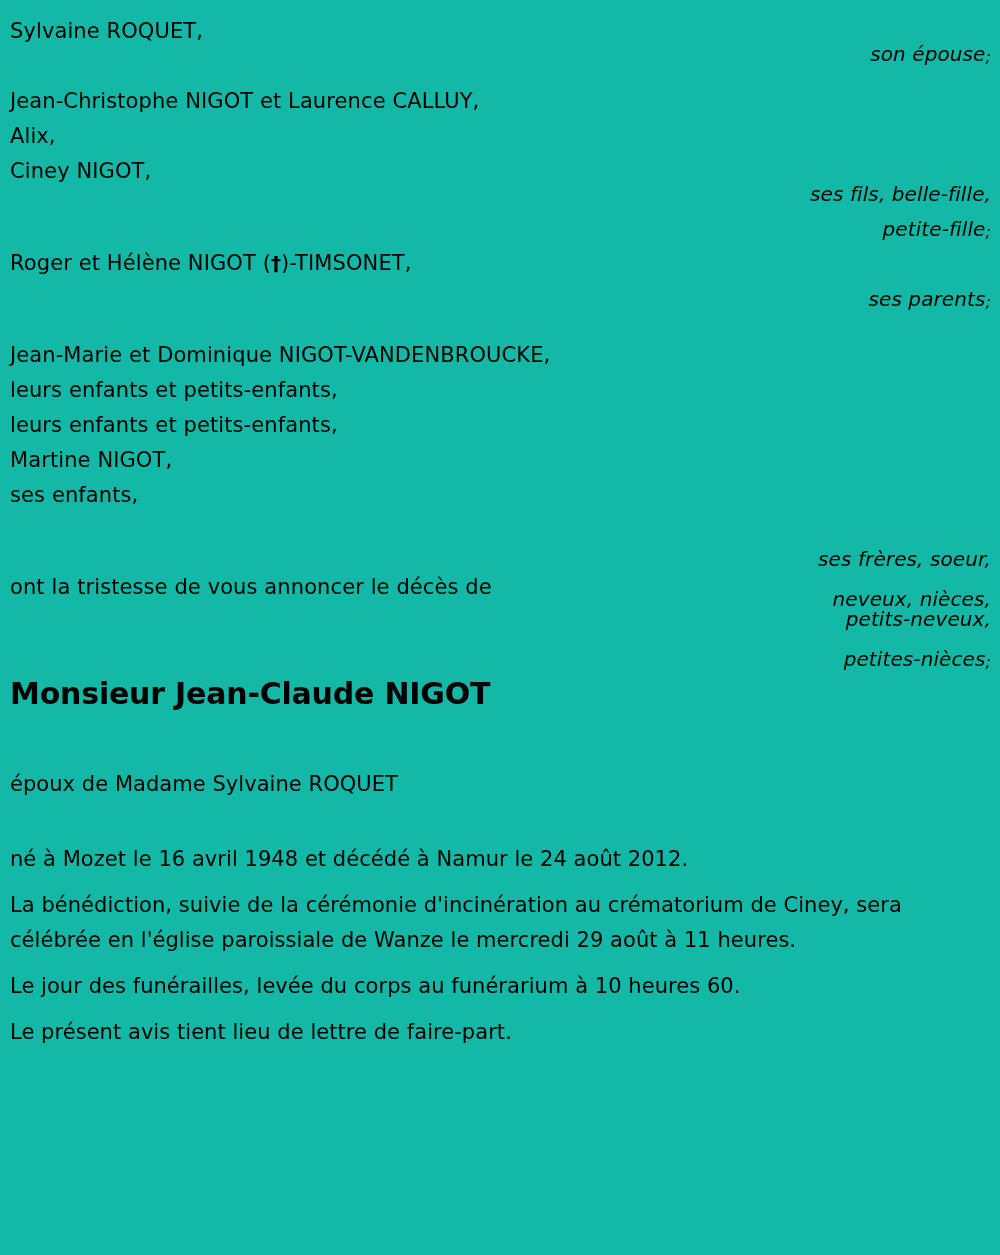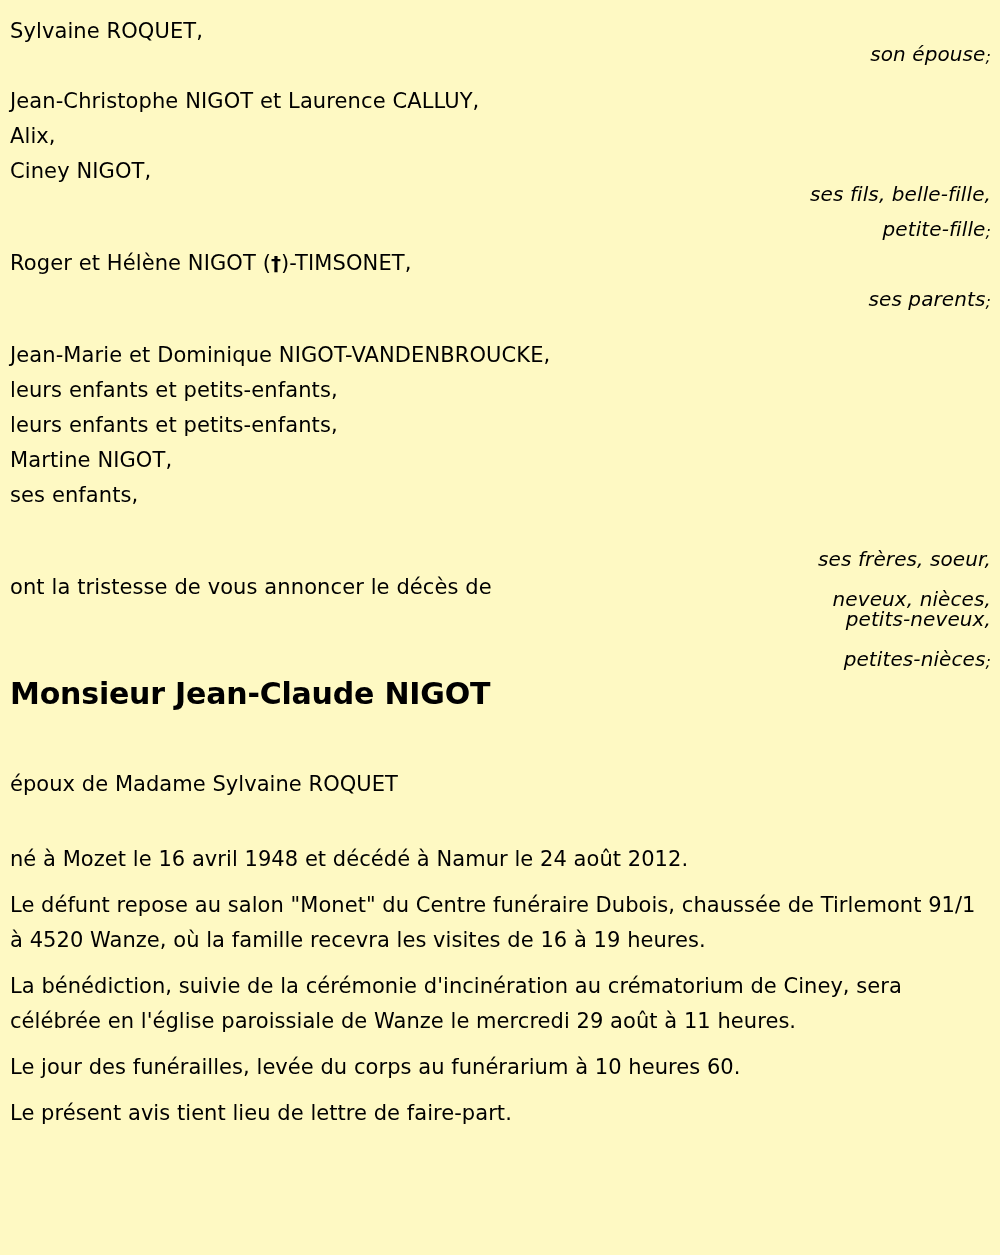--- a/index.html
+++ b/index.html
@@ -10,21 +10,21 @@
   }
   body {
     font-family: "DejaVu Sans", "Liberation Sans", sans-serif;
     color: #000000;
     -webkit-font-smoothing: antialiased;
   }
   .page {
     position: relative;
     width: 1000px;
     height: 1255px;
-    background: #fef9c3;
+    background: #14b8a6;
     overflow: hidden;
     box-sizing: border-box;
   }
 
   
   .notice-top {
     position: relative;
     padding: 0 9px 0 10px;
     box-sizing: border-box;
   }
@@ -147,21 +147,20 @@
   <div class="deceased-name" style="top:676px;">Monsieur Jean-Claude NIGOT</div>
 
   <div class="body-block" style="top:760px;">
 
     <p class="para">époux de Madame Sylvaine ROQUET</p>
 
     <div style="height:22px;"></div>
 
     <p class="para">né à Mozet le 16 avril 1948 et décédé à Namur le 24 août 2012.</p>
 
-    <p class="para">Le défunt repose au salon "Monet" du Centre funéraire Dubois, chaussée de Tirlemont 91/1 à 4520 Wanze, où la famille recevra les visites de 16 à 19 heures.</p>
 
     <p class="para">La bénédiction, suivie de la cérémonie d'incinération au crématorium de Ciney, sera célébrée en l'église paroissiale de Wanze le mercredi 29 août à 11 heures.</p>
 
     <p class="para">Le jour des funérailles, levée du corps au funérarium à 10 heures 60.</p>
 
     <p class="para tight">Le présent avis tient lieu de lettre de faire-part.</p>
   </div>
 
 </div>
 

